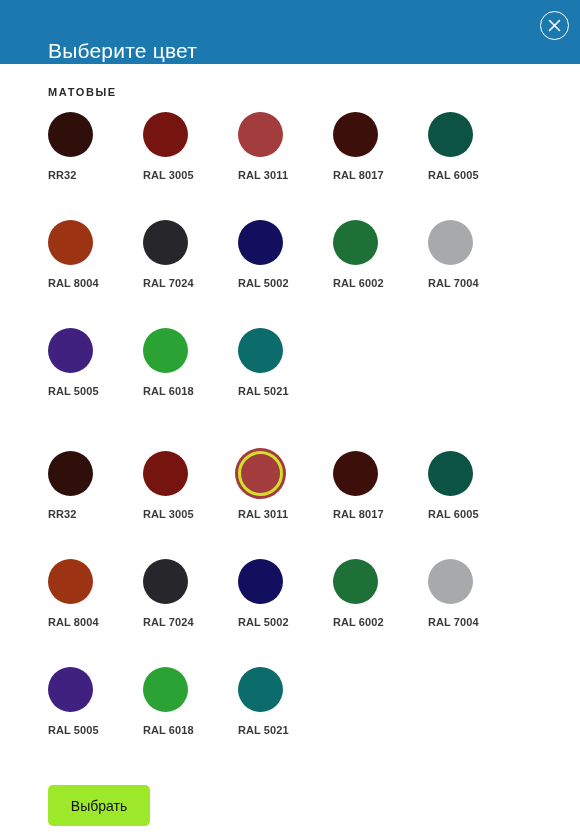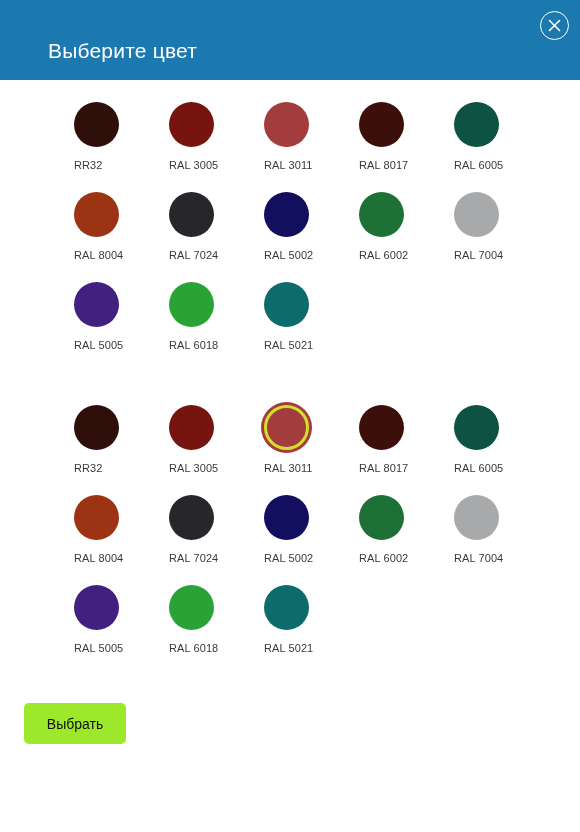--- a/index.html
+++ b/index.html
@@ -18,21 +18,21 @@
     width: 580px;
     height: 832px;
     background: #ffffff;
     position: relative;
     display: flex;
     flex-direction: column;
   }
 
   
   .modal-header {
-    height: 80px;
+    height: 64px;
     background: #1c79b0;
     position: relative;
     flex: 0 0 auto;
     box-sizing: border-box;
   }
   .modal-title {
     position: absolute;
     left: 48px;
     top: 38px;
     color: #ffffff;
@@ -84,22 +84,23 @@
     letter-spacing: 1.6px;
     color: #2a2a2a;
     margin: 0 0 14px 48px;
     text-transform: uppercase;
   }
 
   .swatch-grid {
     display: grid;
     grid-template-columns: repeat(5, 95px);
     justify-content: start;
-    margin-left: 74px;
-    row-gap: 0;
+    margin-left: 48px;
+    row-gap: 18px;
+    font-weight: bold;
   }
 
   .swatch-cell {
     width: 95px;
     height: 90px;
     box-sizing: border-box;
     cursor: pointer;
     display: block;
     position: relative;
   }
@@ -123,21 +124,21 @@
     color: #3a3a3a;
     line-height: 13px;
     margin-top: 12px;
     white-space: nowrap;
     letter-spacing: 0.1px;
   }
 
   
   .modal-footer {
     margin-top: 28px;
-    margin-left: 24px;
+    margin-left: 48px;
   }
   .select-button {
     display: inline-block;
     background: #9de82a;
     color: #111111;
     border: none;
     border-radius: 5px;
     font-family: "Liberation Sans", sans-serif;
     font-size: 14px;
     line-height: 14px;
@@ -159,20 +160,21 @@
       <svg class="close-icon" viewBox="0 0 13 13">
         <line x1="1.5" y1="1.5" x2="11.5" y2="11.5" stroke="#ffffff" stroke-width="1.6" stroke-linecap="round"></line>
         <line x1="11.5" y1="1.5" x2="1.5" y2="11.5" stroke="#ffffff" stroke-width="1.6" stroke-linecap="round"></line>
       </svg>
     </button>
   </div>
 
   <div class="modal-body">
 
     <div class="section section-matte">
+      <div class="section-title">МАТОВЫЕ</div>
       <div class="swatch-grid">
           <div class="swatch-cell">
             <span class="swatch-dot" style="background: rgb(46, 15, 10);"></span>
             <span class="swatch-label">RR32</span>
           </div>
           <div class="swatch-cell">
             <span class="swatch-dot" style="background: rgb(118, 20, 16);"></span>
             <span class="swatch-label">RAL 3005</span>
           </div>
           <div class="swatch-cell">

